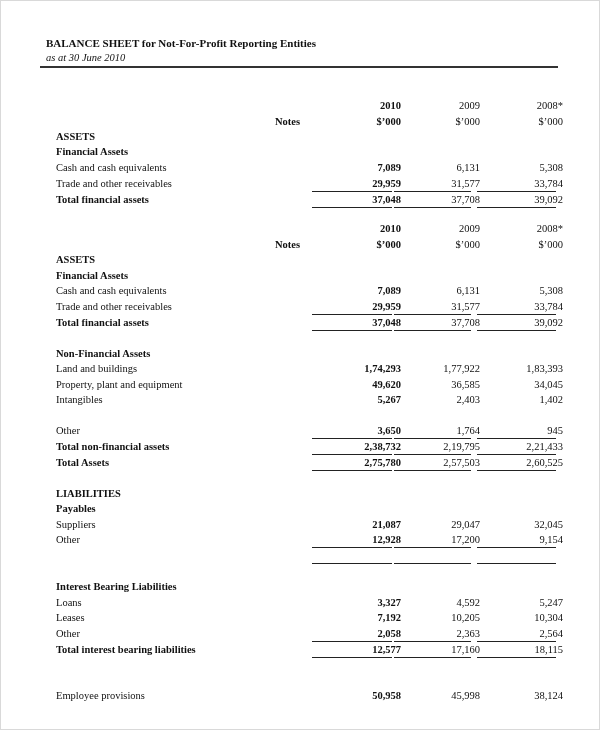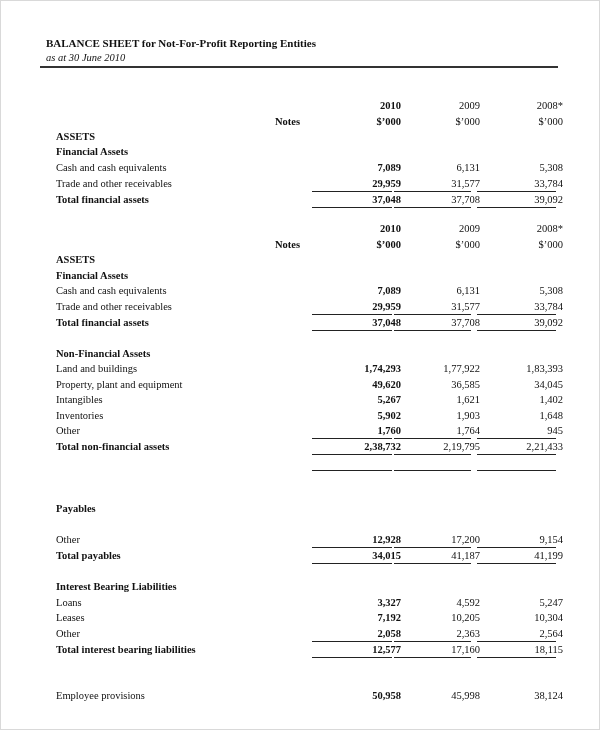--- a/index.html
+++ b/index.html
@@ -132,69 +132,72 @@
   </div>
   <div class="row" style="top:376px">
     <span class="lbl">Property, plant and equipment</span>
     <span class="c1">49,620</span>
     <span class="c2">36,585</span>
     <span class="c3">34,045</span>
   </div>
   <div class="row" style="top:391px">
     <span class="lbl">Intangibles</span>
     <span class="c1">5,267</span>
-    <span class="c2">1,621</span>
+    <span class="c2">2,403</span>
     <span class="c3">1,402</span>
-  </div>
-  <div class="row" style="top:407px">
-    <span class="lbl">Inventories</span>
-    <span class="c1">5,902</span>
-    <span class="c2">1,903</span>
-    <span class="c3">1,648</span>
   </div>
   <div class="row" style="top:422px">
     <span class="lbl">Other</span>
-    <span class="c1">1,760</span>
+    <span class="c1">3,650</span>
     <span class="c2">1,764</span>
     <span class="c3">945</span>
   </div>
   <div class="rule r1" style="top:437px"></div>
   <div class="rule r2" style="top:437px"></div>
   <div class="rule r3" style="top:437px"></div>
   <div class="row" style="top:438px">
     <span class="lbl b">Total non-financial assets</span>
     <span class="c1">2,38,732</span>
     <span class="c2">2,19,795</span>
     <span class="c3">2,21,433</span>
   </div>
   <div class="rule r1" style="top:453px"></div>
   <div class="rule r2" style="top:453px"></div>
   <div class="rule r3" style="top:453px"></div>
+  <div class="row" style="top:454px">
+    <span class="lbl b">Total Assets</span>
+    <span class="c1">2,75,780</span>
+    <span class="c2">2,57,503</span>
+    <span class="c3">2,60,525</span>
+  </div>
   <div class="rule r1" style="top:469px"></div>
   <div class="rule r2" style="top:469px"></div>
   <div class="rule r3" style="top:469px"></div>
 
+  <div class="row" style="top:485px">
+      <span class="lbl b">LIABILITIES</span>
+    </div>
   <div class="row" style="top:500px">
       <span class="lbl b">Payables</span>
     </div>
+  <div class="row" style="top:516px">
+    <span class="lbl">Suppliers</span>
+    <span class="c1">21,087</span>
+    <span class="c2">29,047</span>
+    <span class="c3">32,045</span>
+  </div>
   <div class="row" style="top:531px">
     <span class="lbl">Other</span>
     <span class="c1">12,928</span>
     <span class="c2">17,200</span>
     <span class="c3">9,154</span>
   </div>
   <div class="rule r1" style="top:546px"></div>
   <div class="rule r2" style="top:546px"></div>
   <div class="rule r3" style="top:546px"></div>
-  <div class="row" style="top:547px">
-    <span class="lbl b">Total payables</span>
-    <span class="c1">34,015</span>
-    <span class="c2">41,187</span>
-    <span class="c3">41,199</span>
-  </div>
   <div class="rule r1" style="top:562px"></div>
   <div class="rule r2" style="top:562px"></div>
   <div class="rule r3" style="top:562px"></div>
 
   <div class="row" style="top:578px">
       <span class="lbl b">Interest Bearing Liabilities</span>
     </div>
   <div class="row" style="top:594px">
     <span class="lbl">Loans</span>
     <span class="c1">3,327</span>

